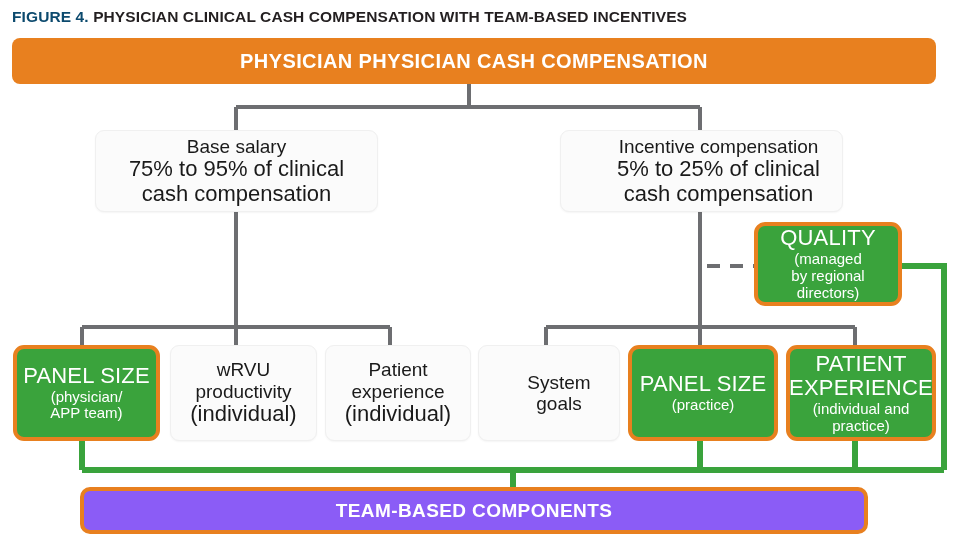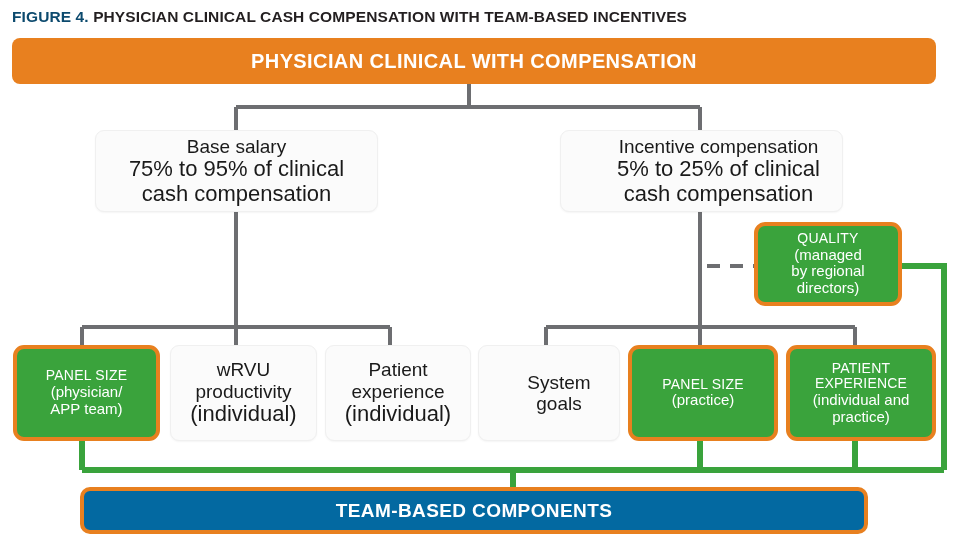--- a/index.html
+++ b/index.html
@@ -42,36 +42,36 @@
   .card .t1{font-size:19px;}
   .card .t2{font-size:22px;}
 
   
   .green{
     background:#3aa33c;
     border:4px solid #e8801f;
     border-radius:11px;
     color:#ffffff;
   }
-  .green .t1{font-size:14px;letter-spacing:.2px;}
+  .green .t1{font-size:22px;letter-spacing:.2px;}
   .green .t2{font-size:15px;}
 
   
   .banner{
     background:#e8801f;
     border-radius:8px;
     color:#ffffff;
     font-weight:bold;
     font-size:20px;
     letter-spacing:.4px;
     display:flex;align-items:center;justify-content:center;
   }
   
   .gbanner{
-    background:#0369a1;
+    background:#8b5cf6;
     border:4px solid #e8801f;
     border-radius:10px;
     color:#ffffff;
     font-weight:bold;
     font-size:19px;
     letter-spacing:.4px;
     display:flex;justify-content:center;
     box-sizing:border-box;
   }
 
@@ -127,21 +127,21 @@
       <path d="M82,441 L82,470"></path>
       <path d="M82,470 L944,470"></path>
       <path d="M700,441 L700,470"></path>
       <path d="M855,441 L855,470"></path>
       <path d="M902,266 L944,266 L944,470"></path>
       <path d="M513,470 L513,487"></path>
     </g>
   </svg>
 
   <div id="banner-top" class="node banner">
-    <span>PHYSICIAN CLINICAL WITH COMPENSATION</span>
+    <span>PHYSICIAN PHYSICIAN CASH COMPENSATION</span>
   </div>
 
   <div id="box-base" class="node card">
     <div class="t1">Base salary</div>
     <div class="t2 ml">75% to 95% of clinical<br>cash compensation</div>
   </div>
 
   <div id="box-incent" class="node card">
     <div class="t1">Incentive compensation</div>
     <div class="t2 ml">5% to 25% of clinical<br>cash compensation</div>

